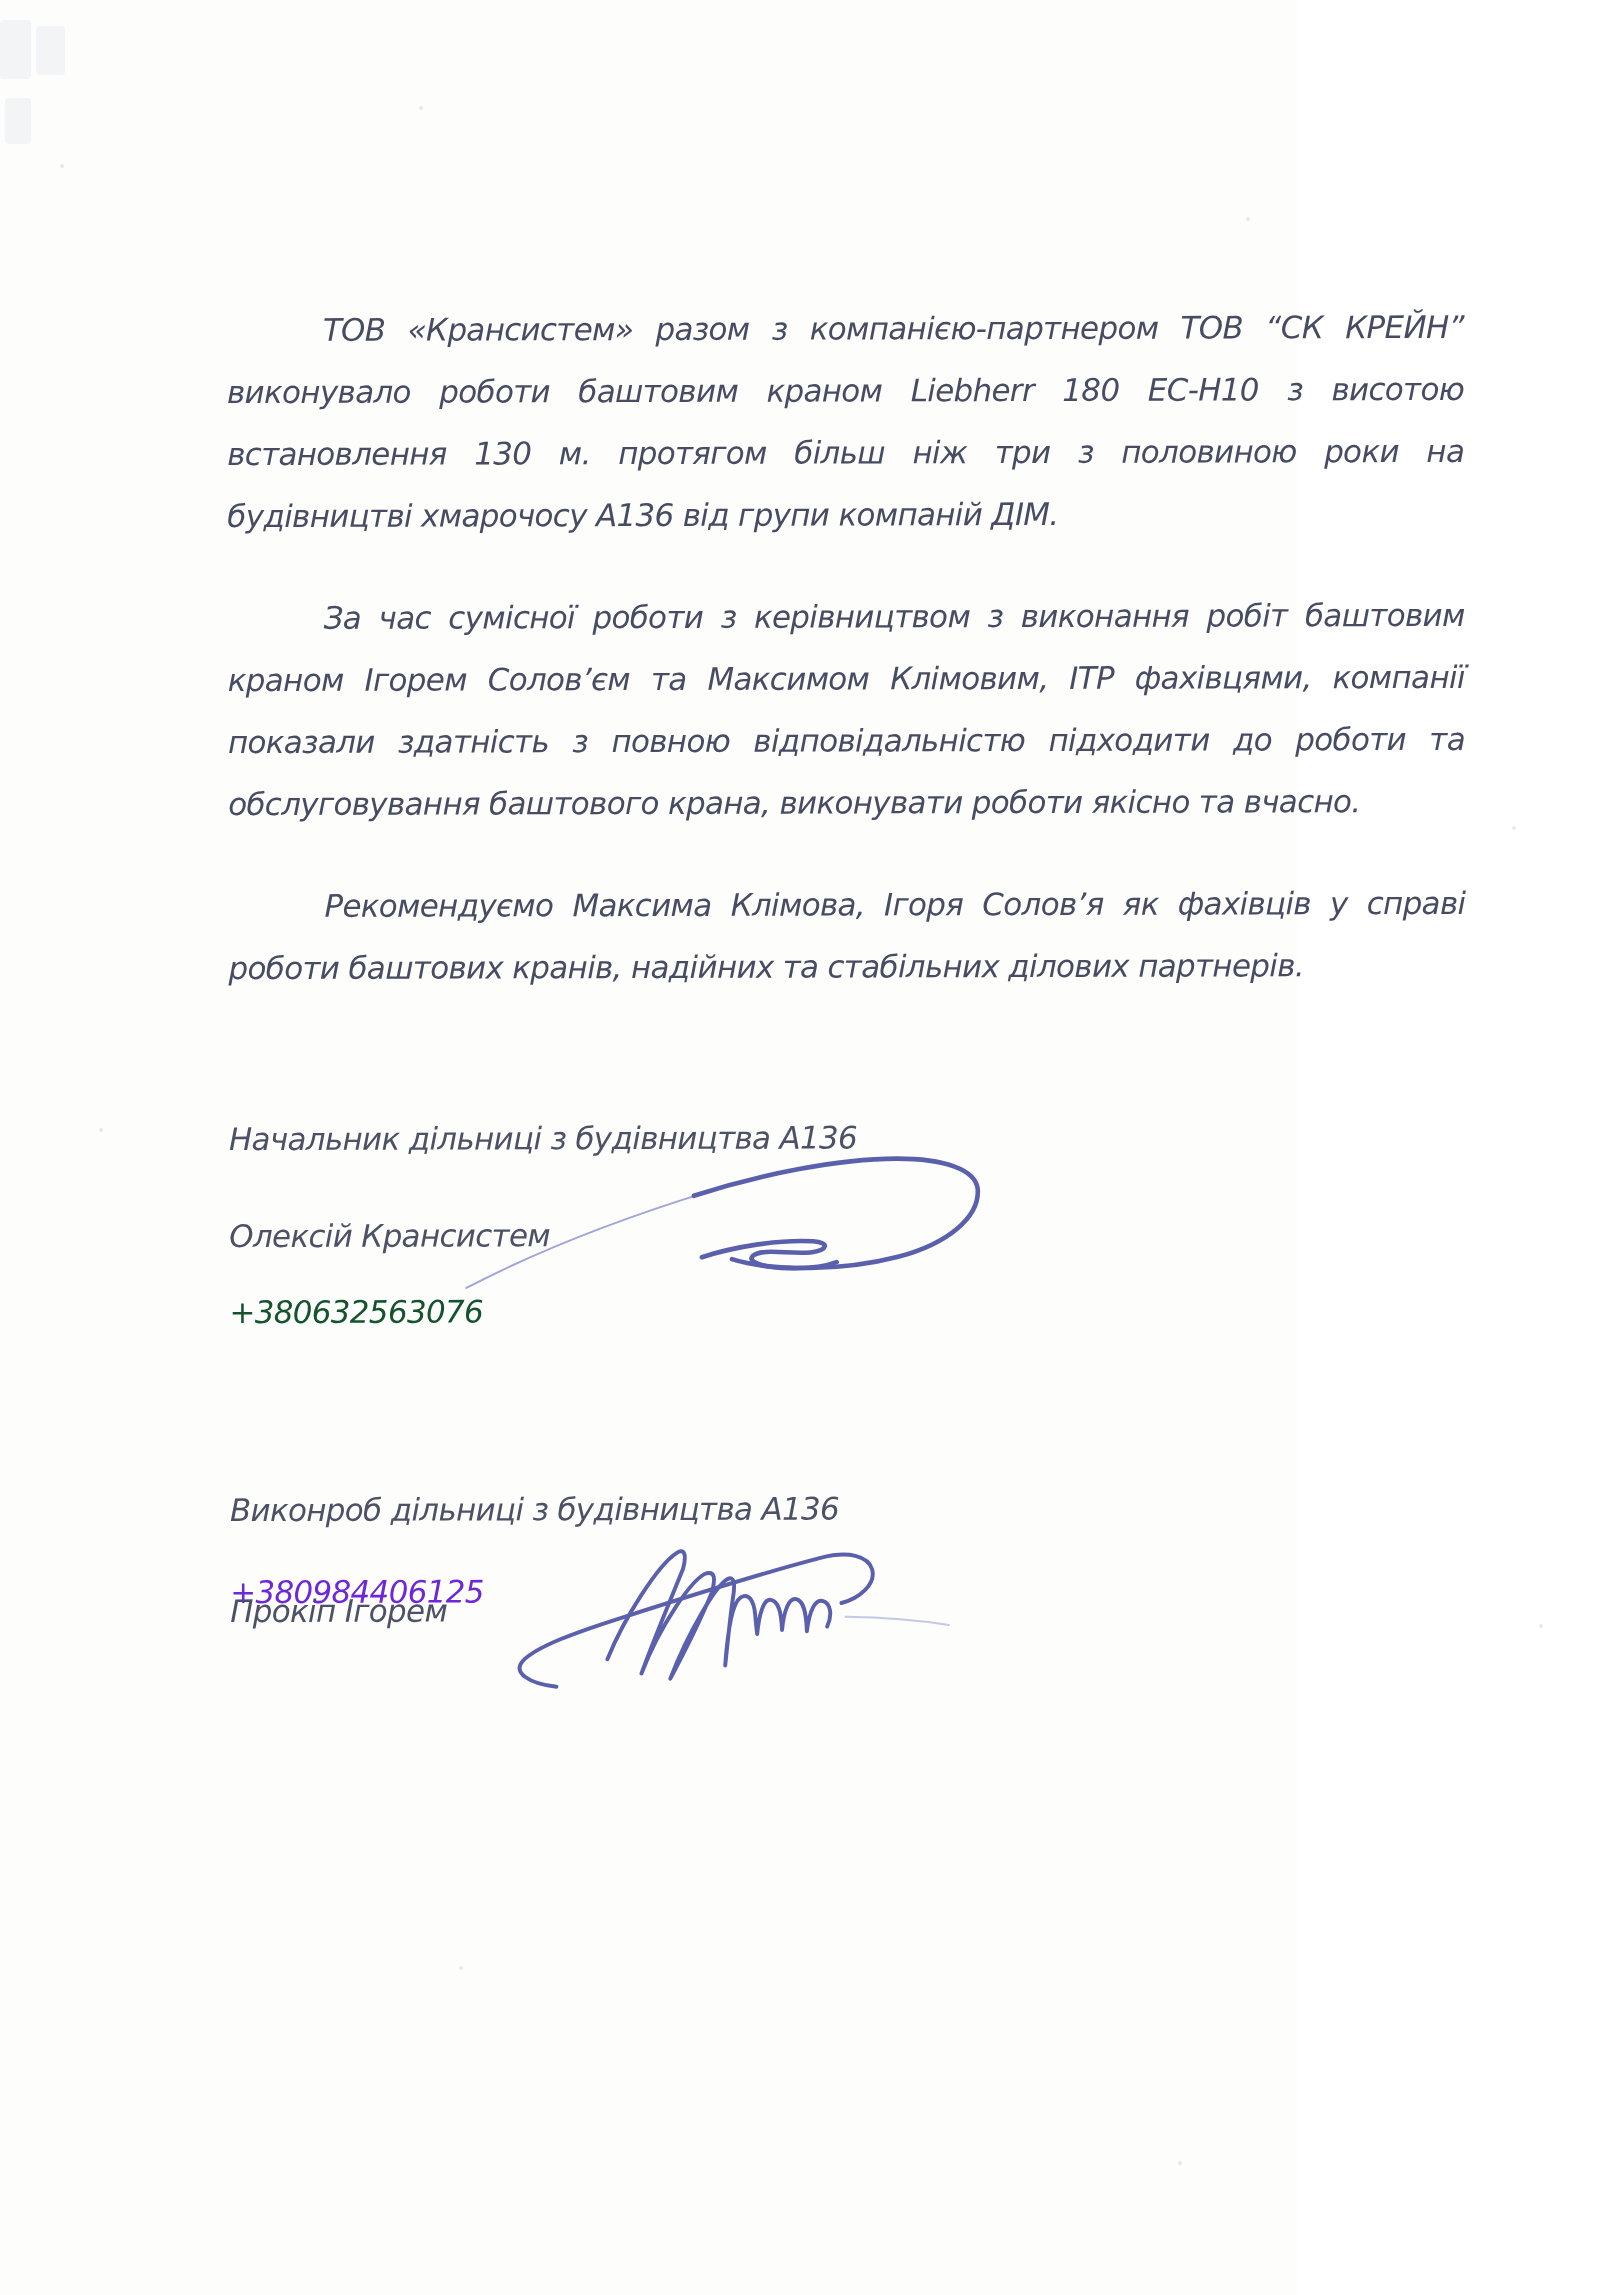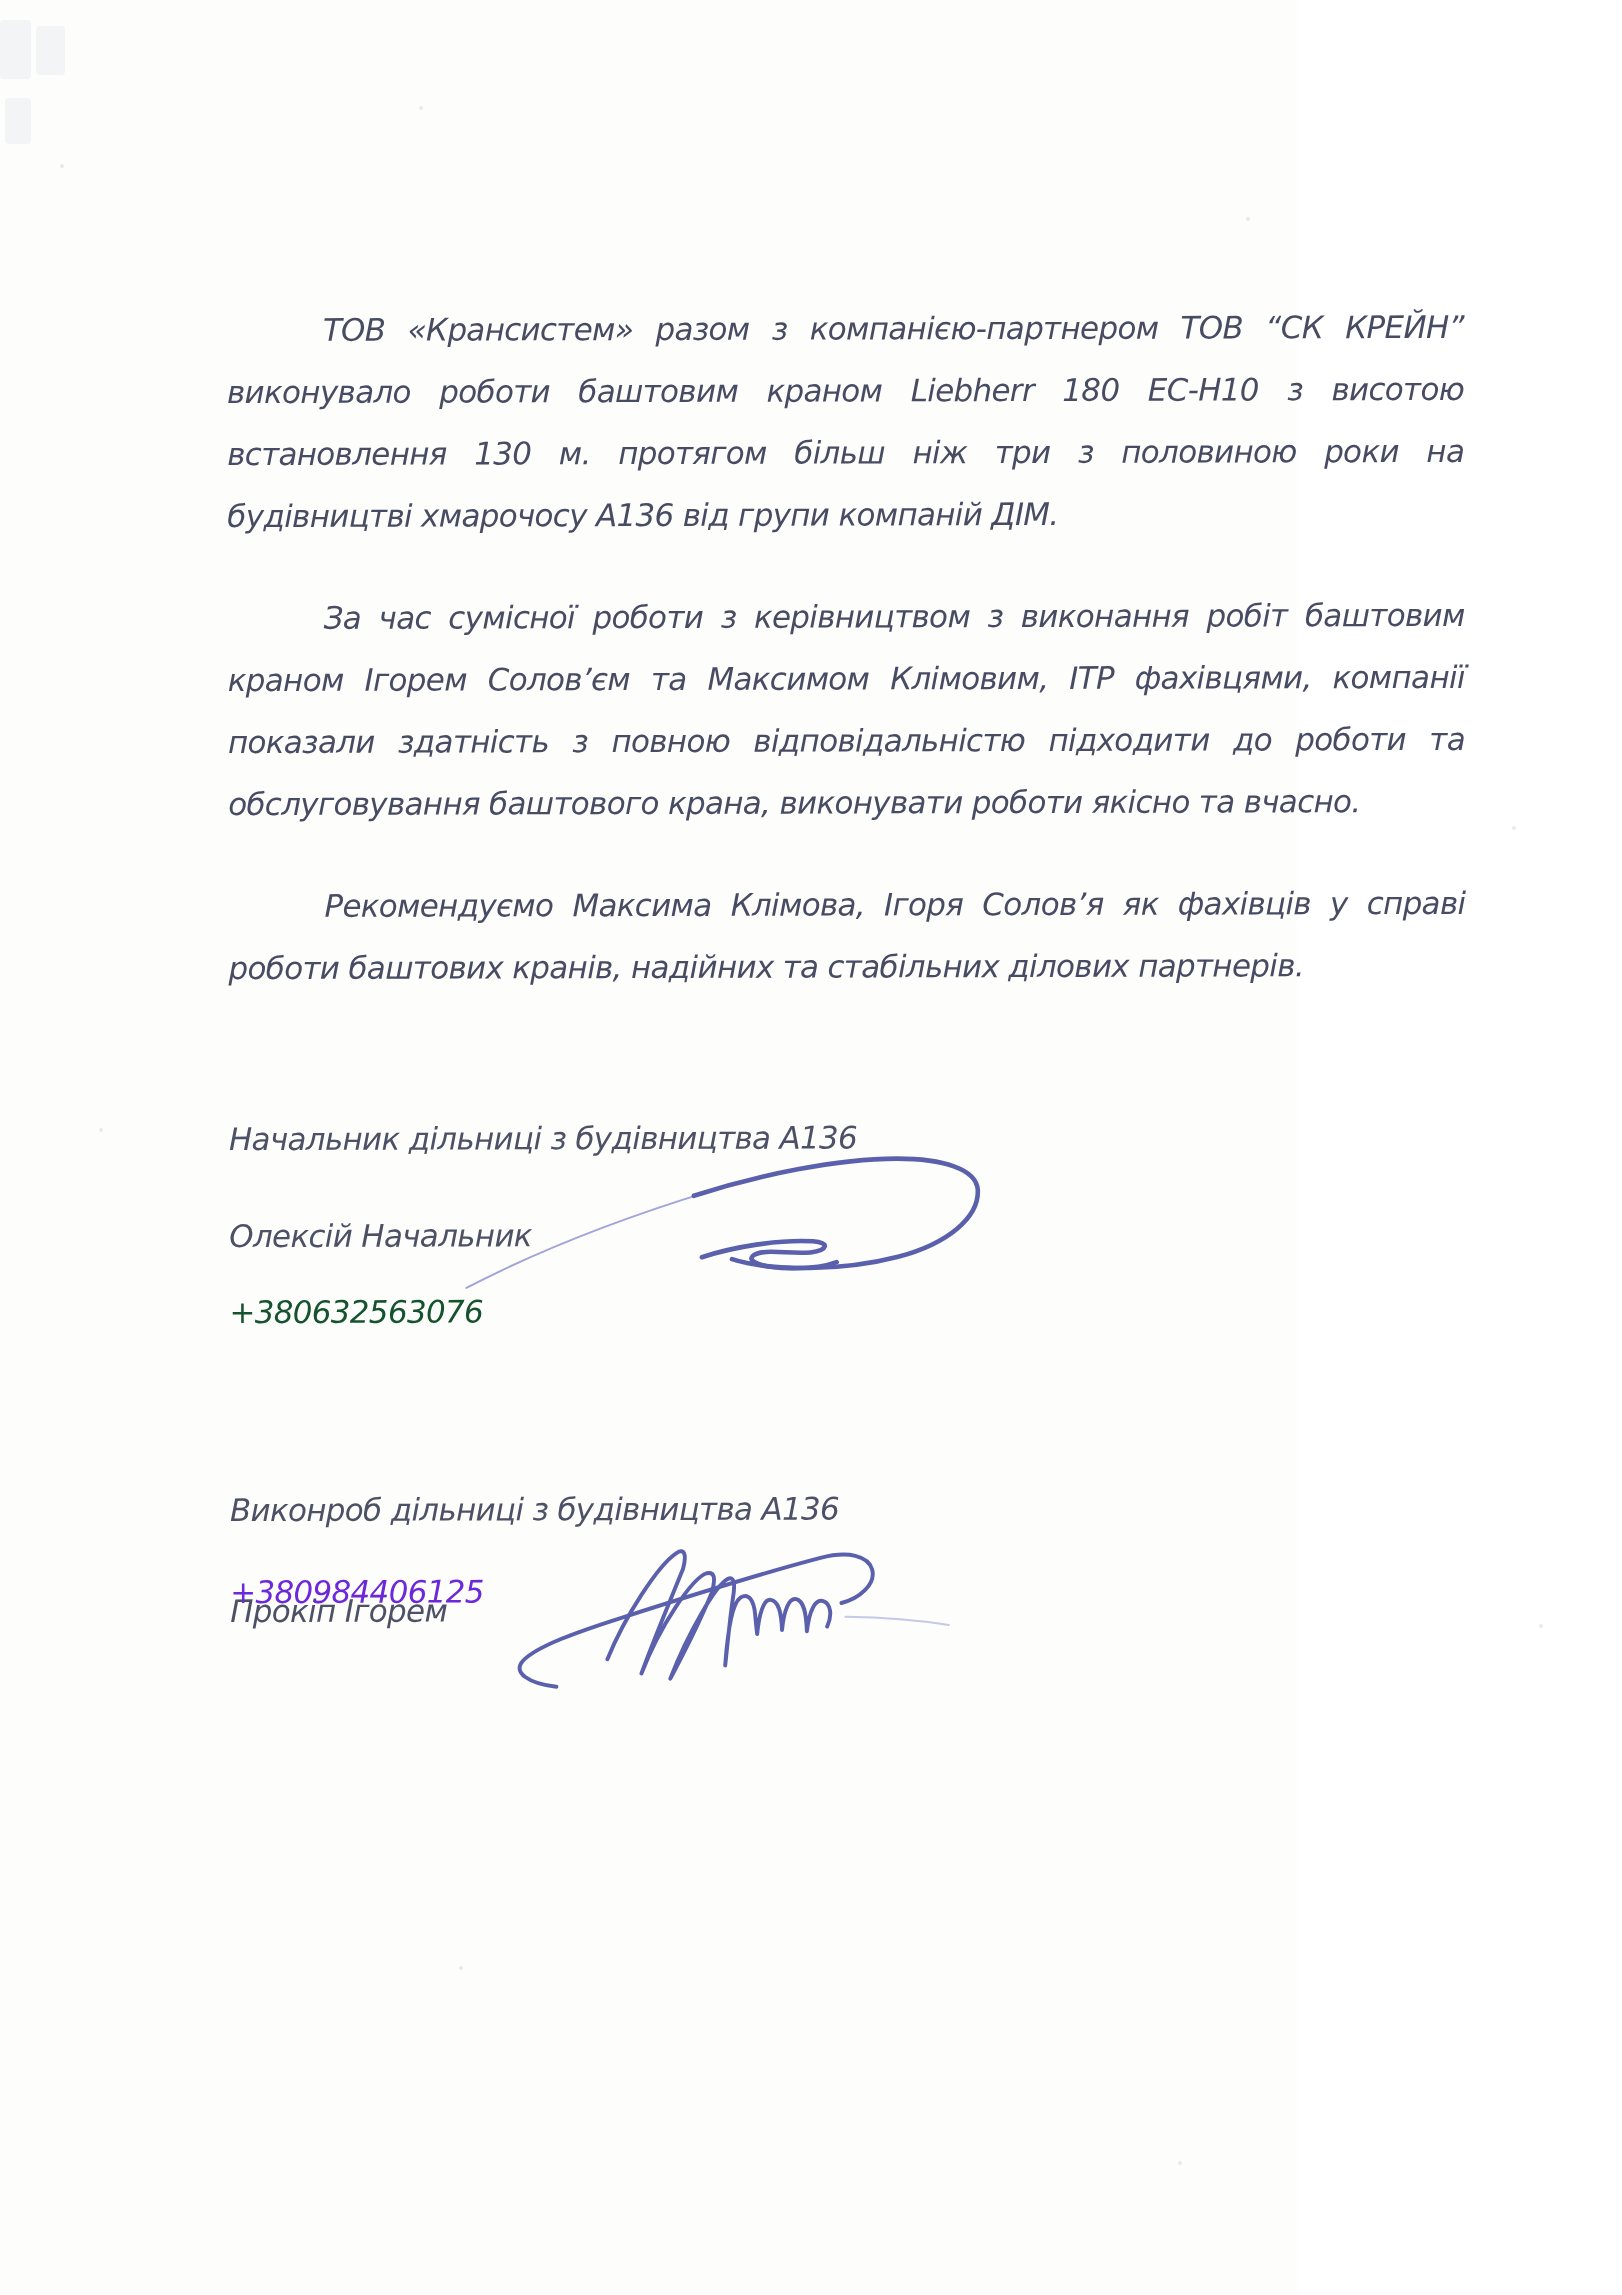--- a/index.html
+++ b/index.html
@@ -111,21 +111,21 @@
         <div class="line">показали здатність з повною відповідальністю підходити до роботи та</div>
         <div class="line last">обслуговування баштового крана, виконувати роботи якісно та вчасно.</div>
       </div>
       <div class="para">
         <div class="line first">Рекомендуємо  Максима Клімова, Ігоря Солов’я  як фахівців у справі</div>
         <div class="line last">роботи баштових кранів, надійних та стабільних ділових партнерів.</div>
       </div>
     </div>
 
     <div class="sig-line sig1-title">Начальник дільниці з будівництва А136</div>
-    <div class="sig-line sig1-name">Олексій Начальник</div>
+    <div class="sig-line sig1-name">Олексій Крансистем</div>
     <div class="sig-line sig1-phone">+380632563076</div>
 
     <div class="sig-line sig2-title">Виконроб дільниці з будівництва А136</div>
     <div class="sig-line sig2-name">Прокіп Ігорем</div>
     <div class="sig-line sig2-phone">+380984406125</div>
 
     <svg class="ink-layer" viewBox="0 0 2480 3508" xmlns="http://www.w3.org/2000/svg">
 
       <g fill="none" stroke-linecap="round" stroke-linejoin="round">
         <path d="M 712 1968 C 820 1912, 950 1862, 1085 1821" stroke-width="3" opacity="0.85" stroke="#8e94d2"></path>

